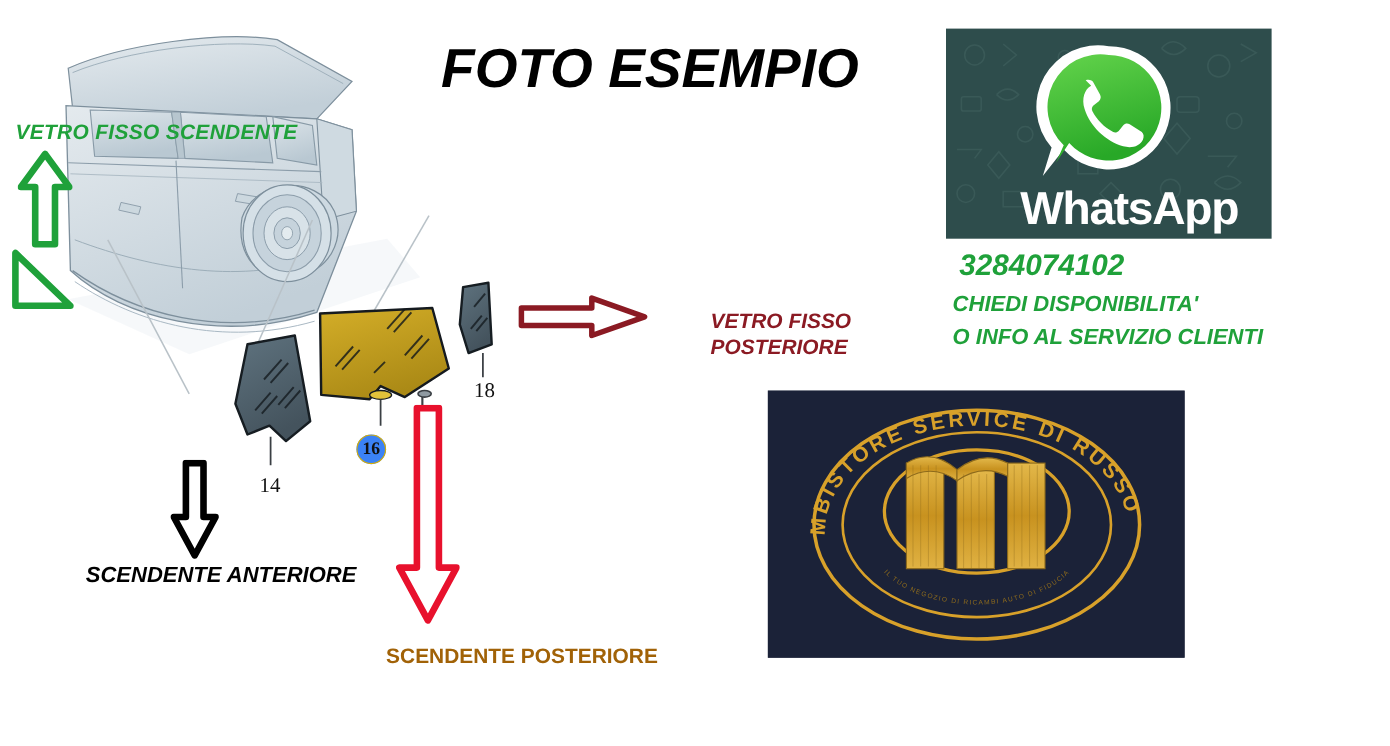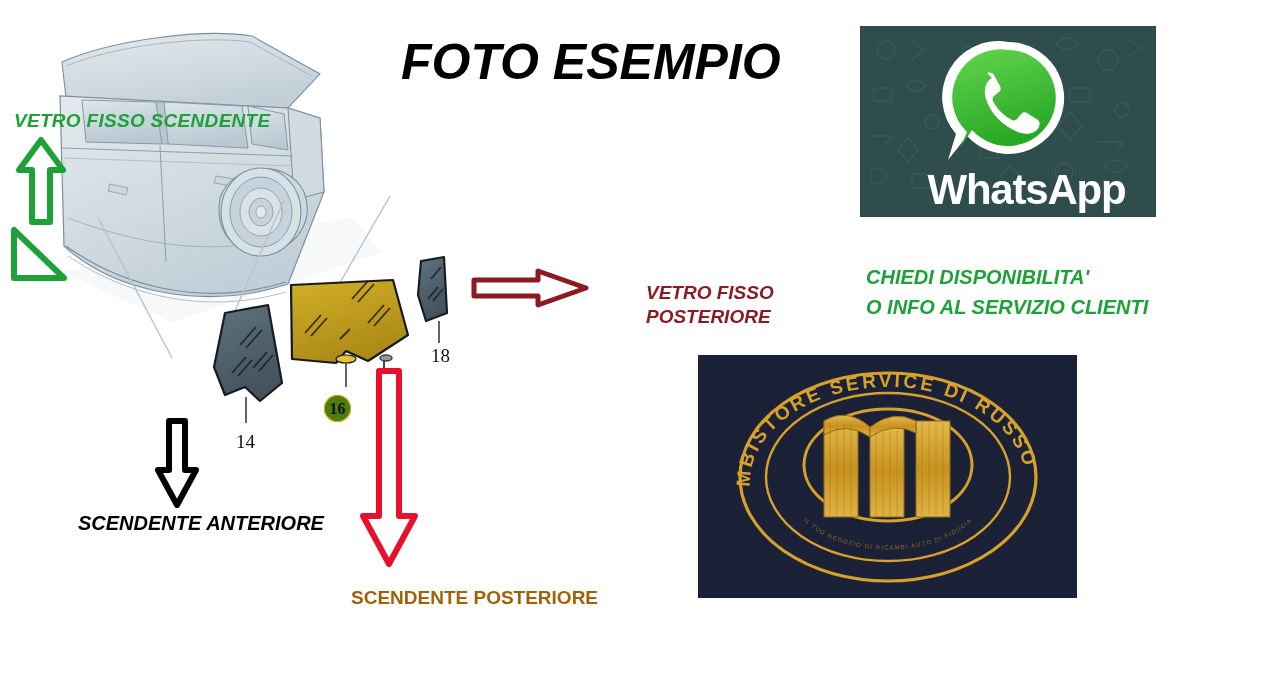--- a/index.html
+++ b/index.html
@@ -31,21 +31,21 @@
 
   
   .partnum{
     font-size:19px;font-weight:normal;color:#111;font-family:"Liberation Serif",serif;
   }
   #partnum-14{left:236px;top:431px;text-align:center;}
   #partnum-17{left:379px;top:396px;}
   #partnum-18{left:431px;top:345px;}
   #partnum-16{
     left:324px;top:395px;width:27px;height:27px;border-radius:50%;
-    background:#4d7c0f;
+    background:#3b82f6;
     display:flex;align-items:center;justify-content:center;
     font-size:16px;font-weight:bold;color:#111;font-family:"Liberation Serif",serif;
     box-shadow:0 0 0 1px #d9ae00 inset;
   }
 
   
   #label-vetro-fisso-anteriore{
     left:14px; top:110px;
     font-size:19px;font-weight:bold;font-style:italic;color:#1FA13A;
     white-space:nowrap;letter-spacing:.3px;
@@ -296,20 +296,21 @@
         </linearGradient>
       </defs>
       <path d="M70 6 a56 56 0 1 1 -41 94 L10 124 L18 98 A56 56 0 0 1 70 6 Z" fill="#ffffff"></path>
       <path d="M70 14 a48 48 0 1 1 -36 80 L22 112 L29 96 A48 48 0 0 1 70 14 Z" fill="url(#wag)"></path>
       <path d="M54 42 c-6 3 -9 12 -6 21 c5 16 19 29 35 34 c8 2 15 0 18 -6 c1 -3 1 -5 -1 -7 l-11 -7 c-2 -1 -4 -1 -6 1 l-4 5 c-1 1 -3 2 -5 1 c-8 -4 -15 -11 -19 -19 c-1 -2 0 -4 1 -5 l5 -4 c2 -2 2 -4 1 -6 l-6 -11 c-1 -2 -4 -3 -7 -2 z" fill="#ffffff"></path>
     </svg>
 
     <div id="whatsapp-wordmark">WhatsApp</div>
   </div>
 
+  <div class="abs" id="phone-number">3284074102</div>
   <div class="abs" id="contact-line-1">CHIEDI DISPONIBILITA'</div>
   <div class="abs" id="contact-line-2">O INFO AL SERVIZIO CLIENTI</div>
 
   <div class="abs" id="company-logo">
     <svg width="379" height="243" viewBox="0 0 379 243" xmlns="http://www.w3.org/2000/svg">
       <defs>
         <linearGradient id="goldv" x1="0" y1="0" x2="0" y2="1">
           <stop offset="0" stop-color="#E3B84A"></stop>
           <stop offset="0.5" stop-color="#C8921F"></stop>
           <stop offset="1" stop-color="#E0B243"></stop>

